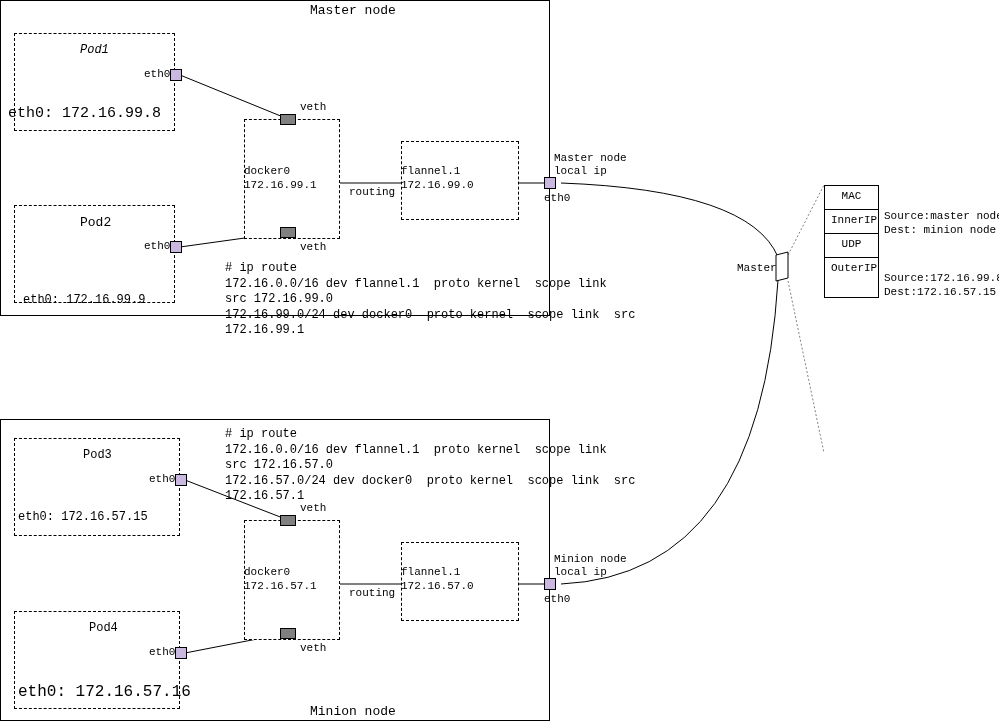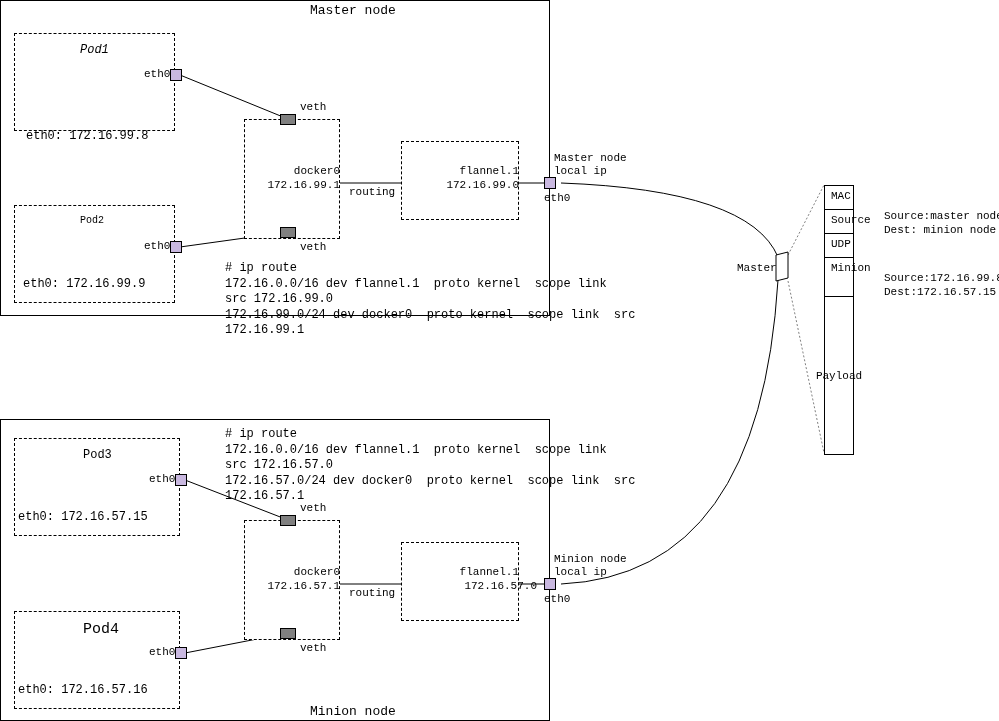--- a/index.html
+++ b/index.html
@@ -21,21 +21,21 @@
     position: absolute;
     border: 1px dashed #000;
     box-sizing: border-box;
     background: #fff;
   }
   .label {
     position: absolute;
     white-space: nowrap;
   }
   .label-center {
-    text-align: right;
+    text-align: left;
   }
   .port {
     position: absolute;
     width: 12px;
     height: 12px;
     background: #c9b8e0;
     border: 1px solid #000;
     box-sizing: border-box;
   }
   .veth-port {
@@ -102,27 +102,27 @@
   <line x1="788" y1="281" x2="824" y2="453" stroke="#000" stroke-width="0.5" stroke-dasharray="2,2"></line>
 
   <path d="M 776 255 L 788 252 L 788 278 L 776 281 Z" fill="#fff" stroke="#000" stroke-width="1"></path>
 </svg>
 
 <div class="node-frame" style="left:0; top:17; width:550px; height:316px;"></div>
 <div class="label" style="left:310px; top:3px; font-size:13px;">Master node</div>
 
 <div class="dashed-box" style="left:14px; top:33px; width:161px; height:98px;"></div>
 <div class="label" style="left:80px; top:43px; font-size:12px;font-style:italic;">Pod1</div>
-<div class="label" style="left:26px; top:105px; font-size:12px;margin-top:24px;">eth0: 172.16.99.8</div>
+<div class="label" style="left:8px; top:105px; font-size:15px;">eth0: 172.16.99.8</div>
 <div class="port" style="left:170px; top:69px;"></div>
 <div class="label" style="left:144px; top:68px;">eth0</div>
 
 <div class="dashed-box" style="left:14px; top:205px; width:161px; height:98px;"></div>
-<div class="label" style="left:80px; top:215px; font-size:10px;">Pod2</div>
-<div class="label" style="left:23px; top:277px; font-size:12px;">eth0: 172.16.99.9</div>
+<div class="label" style="left:80px; top:215px; font-size:13px;">Pod2</div>
+<div class="label" style="left:23px; top:293px; font-size:12px;">eth0: 172.16.99.9</div>
 <div class="port" style="left:170px; top:241px;"></div>
 <div class="label" style="left:144px; top:240px;">eth0</div>
 
 <div class="dashed-box" style="left:244px; top:119px; width:96px; height:120px;"></div>
 <div class="label label-center" style="left:244px; top:165px; width:96px;">docker0</div>
 <div class="label label-center" style="left:244px; top:179px; width:96px;">172.16.99.1</div>
 <div class="veth-port" style="left:280px; top:114px;"></div>
 <div class="label" style="left:300px; top:101px;">veth</div>
 <div class="veth-port" style="left:280px; top:227px;"></div>
 <div class="label" style="left:300px; top:241px;">veth</div>
@@ -147,22 +147,22 @@
 <div class="node-frame" style="left:0; top:419px; width:550px; height:302px;"></div>
 <div class="label" style="left:310px; top:704px; font-size:13px;">Minion node</div>
 
 <div class="dashed-box" style="left:14px; top:438px; width:166px; height:98px;"></div>
 <div class="label" style="left:83px; top:448px; font-size:12px;text-align:center;">Pod3</div>
 <div class="label" style="left:18px; top:510px; font-size:12px;">eth0: 172.16.57.15</div>
 <div class="port" style="left:175px; top:474px;"></div>
 <div class="label" style="left:149px; top:473px;">eth0</div>
 
 <div class="dashed-box" style="left:14px; top:611px; width:166px; height:98px;"></div>
-<div class="label" style="left:83px; top:621px; font-size:15px;">Pod4</div>
-<div class="label" style="left:18px; top:683px; font-size:12px;text-align:center;">eth0: 172.16.57.16</div>
+<div class="label" style="left:89px; top:621px; font-size:12px;">Pod4</div>
+<div class="label" style="left:18px; top:683px; font-size:16px;text-align:center;">eth0: 172.16.57.16</div>
 <div class="port" style="left:175px; top:647px;"></div>
 <div class="label" style="left:149px; top:646px;">eth0</div>
 
 <div class="dashed-box" style="left:244px; top:520px; width:96px; height:120px;"></div>
 <div class="label label-center" style="left:244px; top:566px; width:96px;">docker0</div>
 <div class="label label-center" style="left:244px; top:580px; width:96px;">172.16.57.1</div>
 <div class="veth-port" style="left:280px; top:515px;"></div>
 <div class="label" style="left:300px; top:502px;">veth</div>
 <div class="veth-port" style="left:280px; top:628px;"></div>
 <div class="label" style="left:300px; top:642px;">veth</div>
@@ -179,24 +179,23 @@
 local ip</div>
 
 <div class="route-text" style="left:225px; top:427px;"># ip route
 172.16.0.0/16 dev flannel.1  proto kernel  scope link
 src 172.16.57.0
 172.16.57.0/24 dev docker0  proto kernel  scope link  src
 172.16.57.1</div>
 
 <div class="label" style="left:737px; top:262px;">Master</div>
 
-<div class="packet-table" style="left:824px; top:185px; width:30px;">
+<div class="packet-table" style="left:824px; top:185px; width:55px;">
   <div class="packet-row" style="height:24px;">MAC</div>
-  <div class="packet-row" style="height:24px;">Source</div>
+  <div class="packet-row" style="height:24px;">InnerIP</div>
   <div class="packet-row" style="height:24px;">UDP</div>
-  <div class="packet-row" style="height:39px;">Minion</div>
-  <div class="packet-row" style="height:157px; display:flex; align-items:center; justify-content:center;">Payload</div>
+  <div class="packet-row" style="height:39px;">OuterIP</div>
 </div>
 
 <div class="label" style="left:884px; top:209px; white-space:pre; line-height:1.3;">Source:master node ip
 Dest: minion node ip</div>
 <div class="label" style="left:884px; top:271px; white-space:pre; line-height:1.3;">Source:172.16.99.8
 Dest:172.16.57.15</div>
 
 </body></html>

